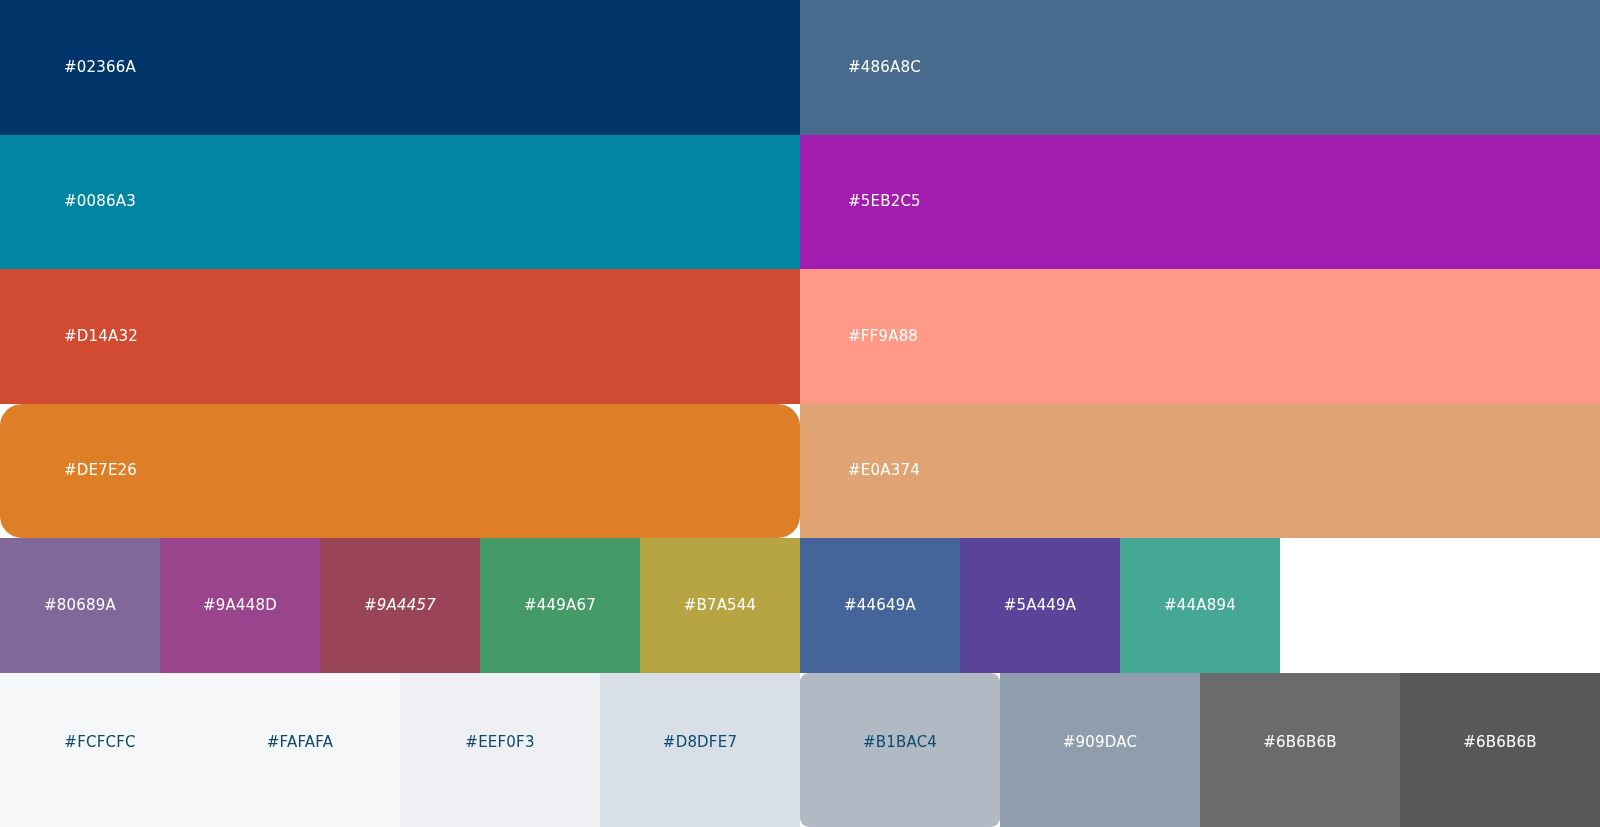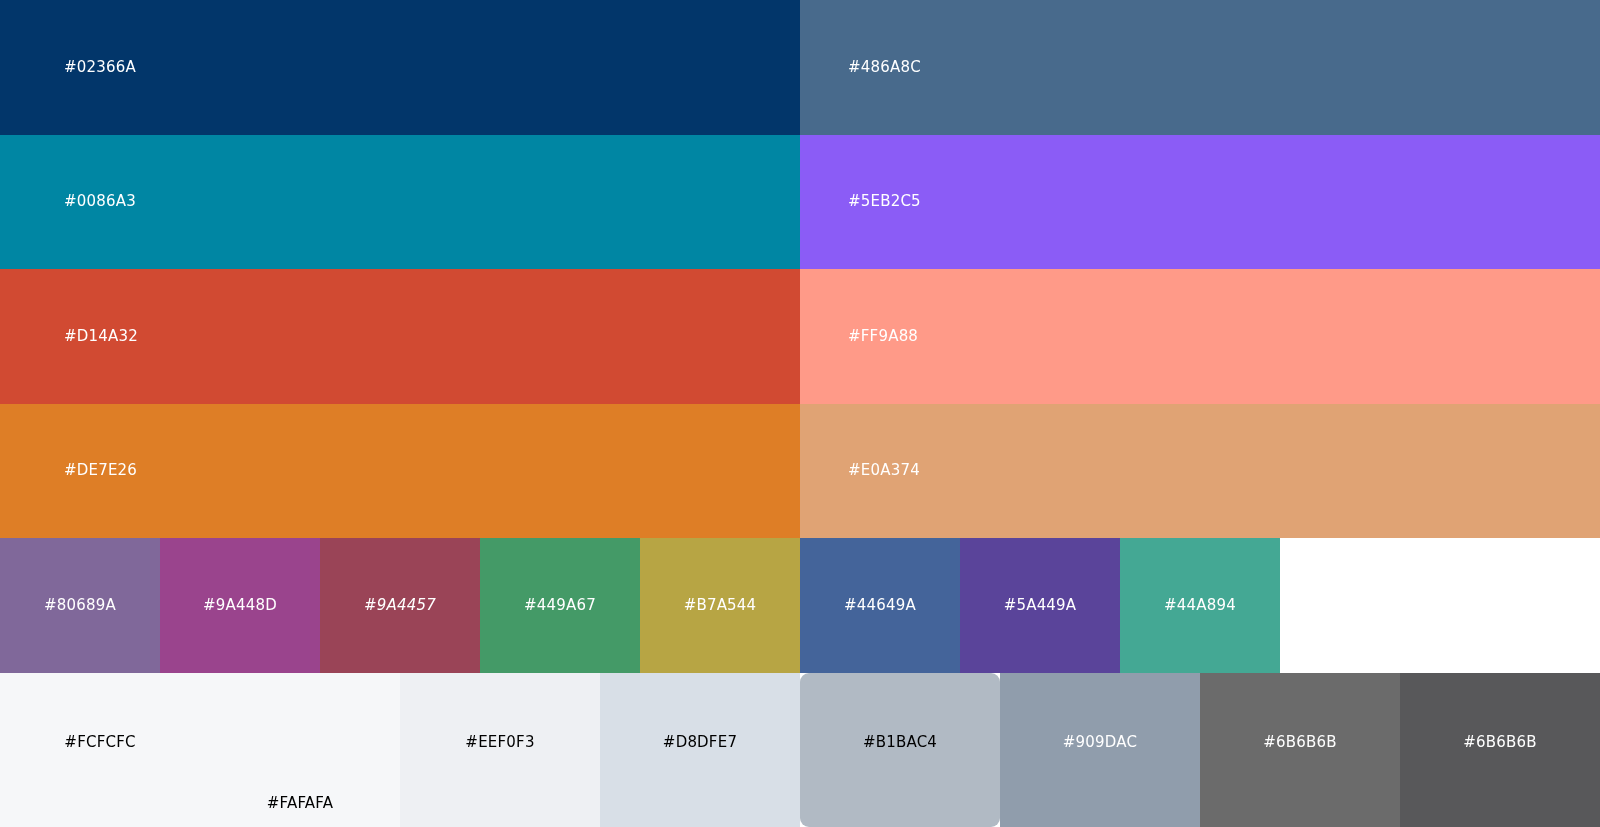--- a/index.html
+++ b/index.html
@@ -35,56 +35,56 @@
 
   .label {
     font-size:15px;
     font-weight:400;
     letter-spacing:0.2px;
     line-height:1;
     white-space:nowrap;
     user-select:none;
   }
   .label.on-dark  { color:#ffffff; }
-  .label.on-light { color:#000000; }
+  .label.on-light { color:#0c4a6e; }
 </style>
 </head>
 <body>
 
 <div class="palette">
 
   <div class="pair-row">
     <div class="swatch left" style="background-color: rgb(2, 54, 106);">
       <span class="label on-dark">#02366A</span>
     </div>
     <div class="swatch right" style="background-color: rgb(72, 106, 140);">
       <span class="label on-dark">#486A8C</span>
     </div>
   </div>
 
   <div class="pair-row">
     <div class="swatch left" style="background-color: rgb(0, 134, 163);">
       <span class="label on-dark">#0086A3</span>
     </div>
-    <div class="swatch right" style="background-color: #8b5cf6;">
+    <div class="swatch right" style="background-color: #a21caf;">
       <span class="label on-dark">#5EB2C5</span>
     </div>
   </div>
 
   <div class="pair-row">
     <div class="swatch left" style="background-color: rgb(209, 74, 50);">
       <span class="label on-dark">#D14A32</span>
     </div>
     <div class="swatch right" style="background-color: rgb(255, 154, 136);">
       <span class="label on-dark">#FF9A88</span>
     </div>
   </div>
 
   <div class="pair-row">
-    <div class="swatch left" style="background-color: rgb(222, 126, 38);">
+    <div class="swatch left" style="background-color: rgb(222, 126, 38); border-radius: 22px;">
       <span class="label on-dark">#DE7E26</span>
     </div>
     <div class="swatch right" style="background-color: rgb(224, 163, 116);">
       <span class="label on-dark">#E0A374</span>
     </div>
   </div>
 
   <div class="accent-row">
     <div class="swatch" style="background-color: rgb(128, 104, 154);">
         <span class="label on-dark">#80689A</span>
@@ -109,21 +109,21 @@
       </div>
     <div class="swatch" style="background-color: rgb(68, 168, 148);">
         <span class="label on-dark">#44A894</span>
       </div>
   </div>
 
   <div class="neutral-row">
     <div class="swatch" style="background-color: rgb(246, 247, 249);">
         <span class="label on-light">#FCFCFC</span>
       </div>
-    <div class="swatch" style="background-color: rgb(246, 247, 249); align-items: flex-end;">
+    <div class="swatch" style="background-color: rgb(246, 247, 249);">
         <span class="label on-light">#FAFAFA</span>
       </div>
     <div class="swatch" style="background-color: rgb(238, 240, 243);">
         <span class="label on-light">#EEF0F3</span>
       </div>
     <div class="swatch" style="background-color: rgb(216, 223, 231);">
         <span class="label on-light">#D8DFE7</span>
       </div>
     <div class="swatch" style="background-color: rgb(177, 186, 196); border-radius: 9px;">
         <span class="label on-light">#B1BAC4</span>

